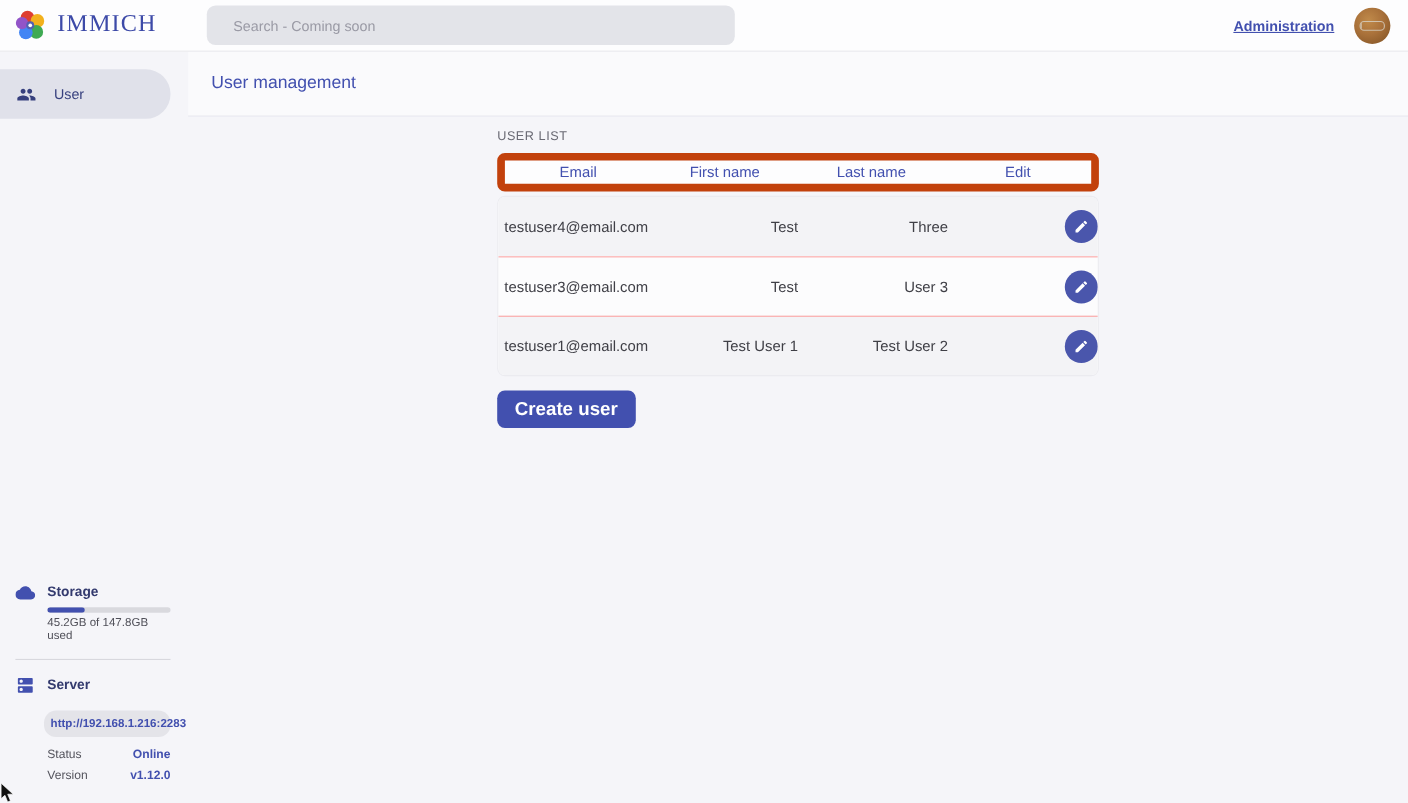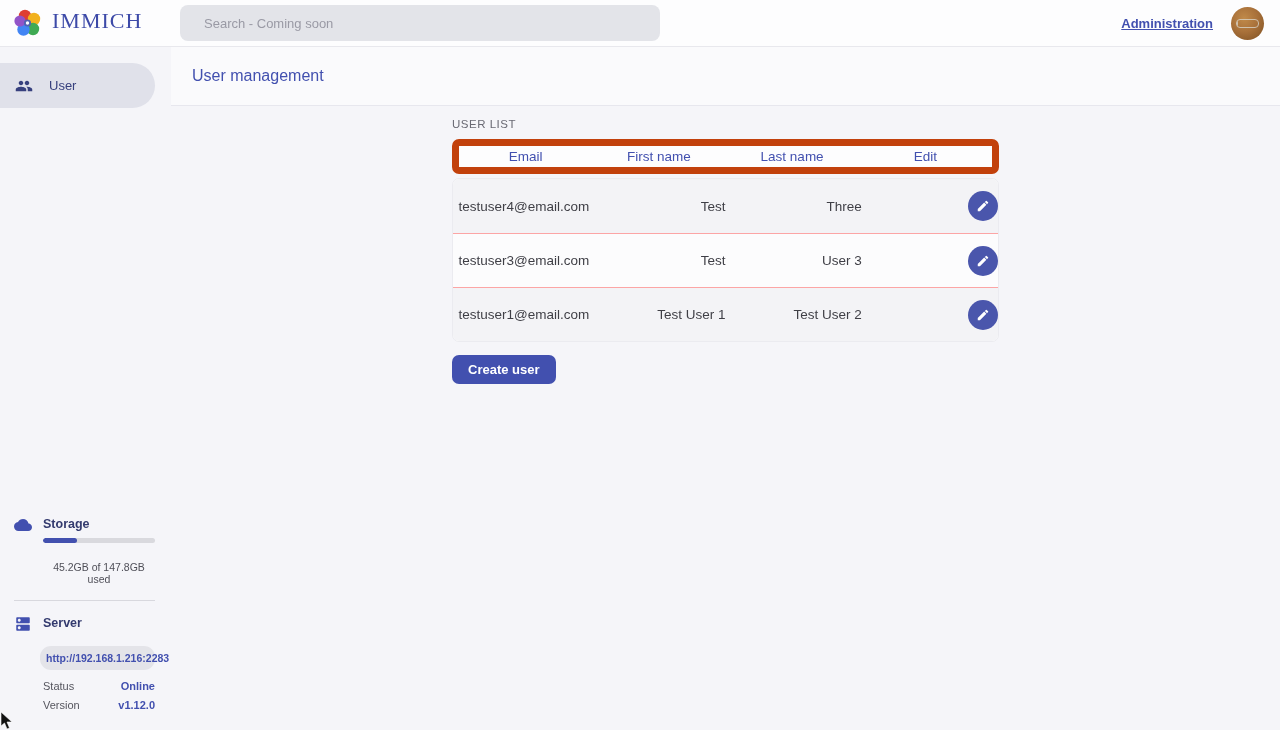--- a/index.html
+++ b/index.html
@@ -21,21 +21,21 @@
     height:47px;background:#fdfdfe;border-bottom:1px solid #e8e8ed;
     display:flex;align-items:center;position:relative;
   }
   .brand{display:flex;gap:8px;margin-left:14px;cursor:pointer;}
   .brand svg{width:30px;height:30px;}
   .brand-name{
     font-family:"Liberation Serif", serif;
     font-size:22px;letter-spacing:1px;color:#3d4aa8;font-weight:400;
   }
   .searchbar{
-    position:absolute;left:180px;top:5px;width:480px;height:36px;
+    position:absolute;left:188px;top:5px;width:480px;height:36px;
     background:#e3e4e9;border:none;border-radius:8px;
     padding:0 24px;font-size:13px;color:#4b4b55;outline:none;
     font-family:"Liberation Sans", sans-serif;
   }
   .searchbar::placeholder{color:#9a9aa5;}
   .topbar-right{margin-left:auto;display:flex;align-items:center;gap:18px;padding-right:16px;}
   .admin-link{
     font-size:13px;font-weight:700;color:var(--primary);
     text-decoration:underline;cursor:pointer;
   }
@@ -63,21 +63,21 @@
   .side-footer{margin-top:auto;padding:0 16px 12px 14px;}
   .foot-row{display:flex;align-items:flex-start;}
   .foot-icon{width:29px;flex:0 0 29px;padding-top:1px;}
   .foot-icon svg{width:18px;height:18px;fill:var(--primary);}
   .foot-body{flex:1;min-width:0;}
   .foot-title{font-size:12.5px;font-weight:700;color:#333a6e;padding-top:2px;}
   .progress-track{
     margin-top:7px;height:5px;border-radius:3px;background:#d9d9de;overflow:hidden;
   }
   .progress-fill{height:100%;border-radius:3px;background:var(--primary);width:30%;}
-  .usage-text{margin-top:18px;font-size:10.5px;color:#4f4f58;text-align:center;}
+  .usage-text{margin-top:3px;font-size:10.5px;color:#4f4f58;}
   .side-divider{border:none;border-top:1px solid #d8d8de;margin:15px 0 13px 0;}
   .server-url{
     margin:9px 0 10px 26px;background:#e4e4e9;border-radius:11px;
     padding:6px 6px;text-align:center;
     font-size:10.5px;font-weight:700;color:var(--primary);
     white-space:nowrap;cursor:default;
   }
   .kv-row{
     display:flex;justify-content:space-between;align-items:center;
     margin-left:29px;margin-bottom:7px;font-size:11px;
@@ -113,21 +113,21 @@
   .trow + .trow{border-top:1px solid #fca5a5;}
   .trow.striped{background:#f3f3f6;}
   .edit-btn{
     width:30px;height:30px;border-radius:50%;border:none;cursor:pointer;
     background:#4a56ac;display:inline-flex;align-items:center;justify-content:center;
   }
   .edit-btn svg{width:14px;height:14px;fill:#fff;}
   .create-btn{
     margin-top:13px;background:var(--primary);color:#fff;border:none;cursor:pointer;
     font-family:"Liberation Sans", sans-serif;
-    font-size:13px;font-weight:600;padding:7px 16px;border-radius:7px;
+    font-size:17px;font-weight:600;padding:7px 16px;border-radius:7px;
   }
   
   .cursor-artifact{
     position:absolute;left:0px;bottom:0px;width:16px;height:18px;
   }
 </style>
 </head>
 <body>
 
 <header class="topbar">

